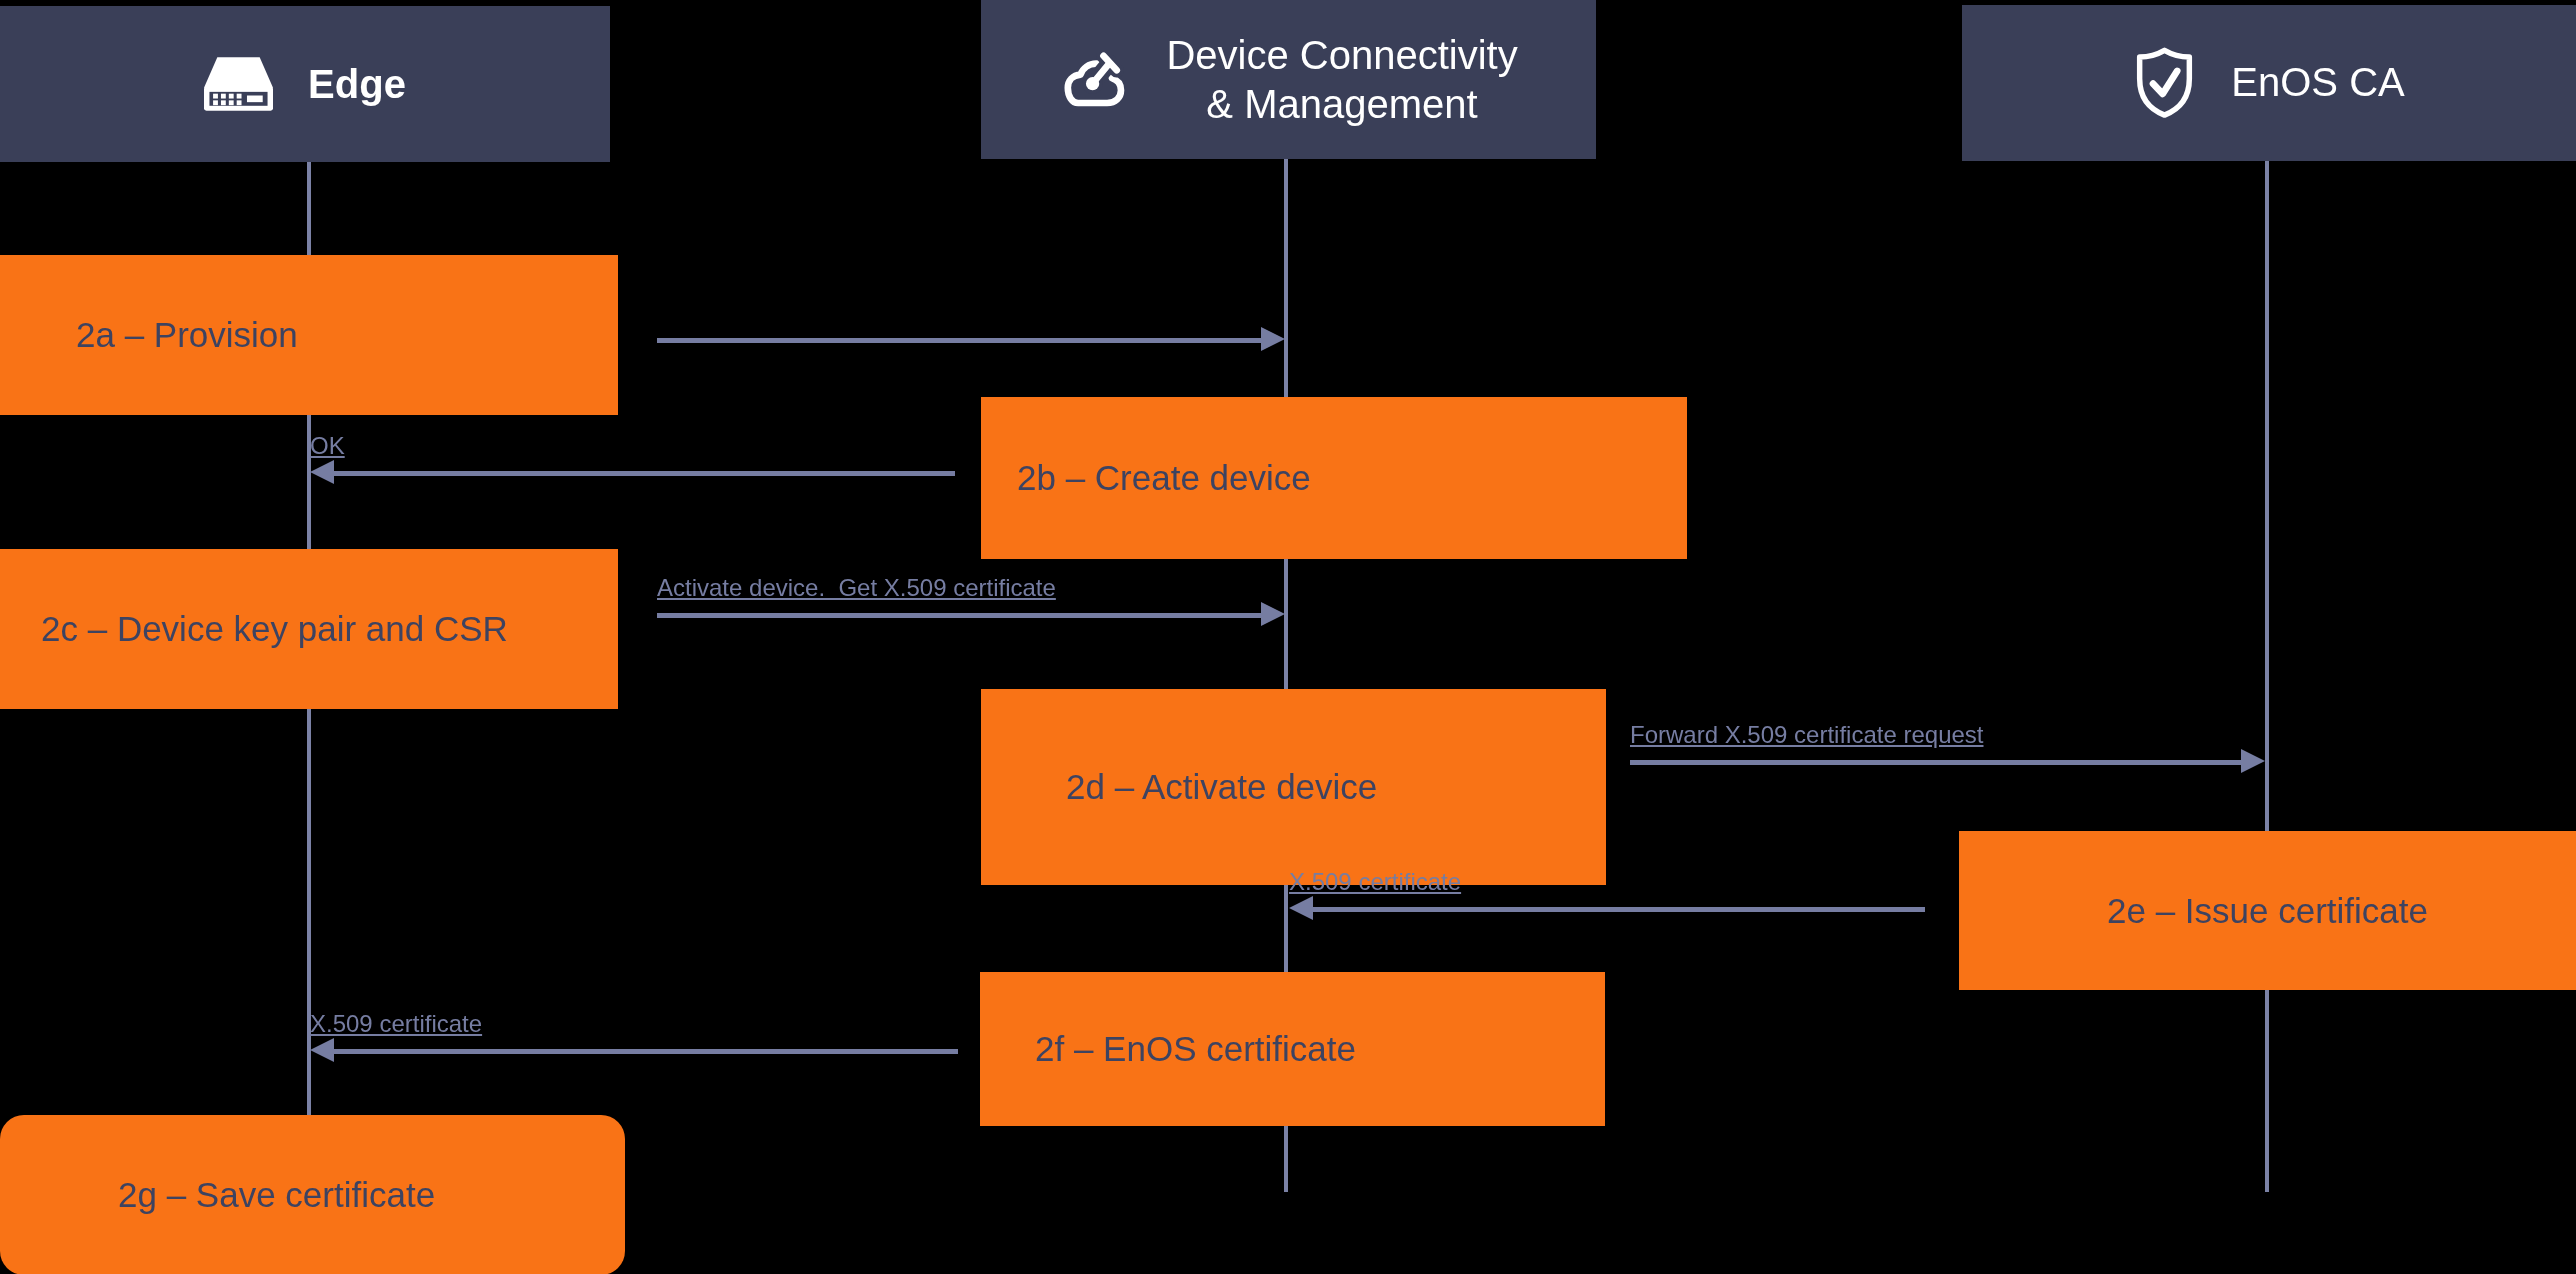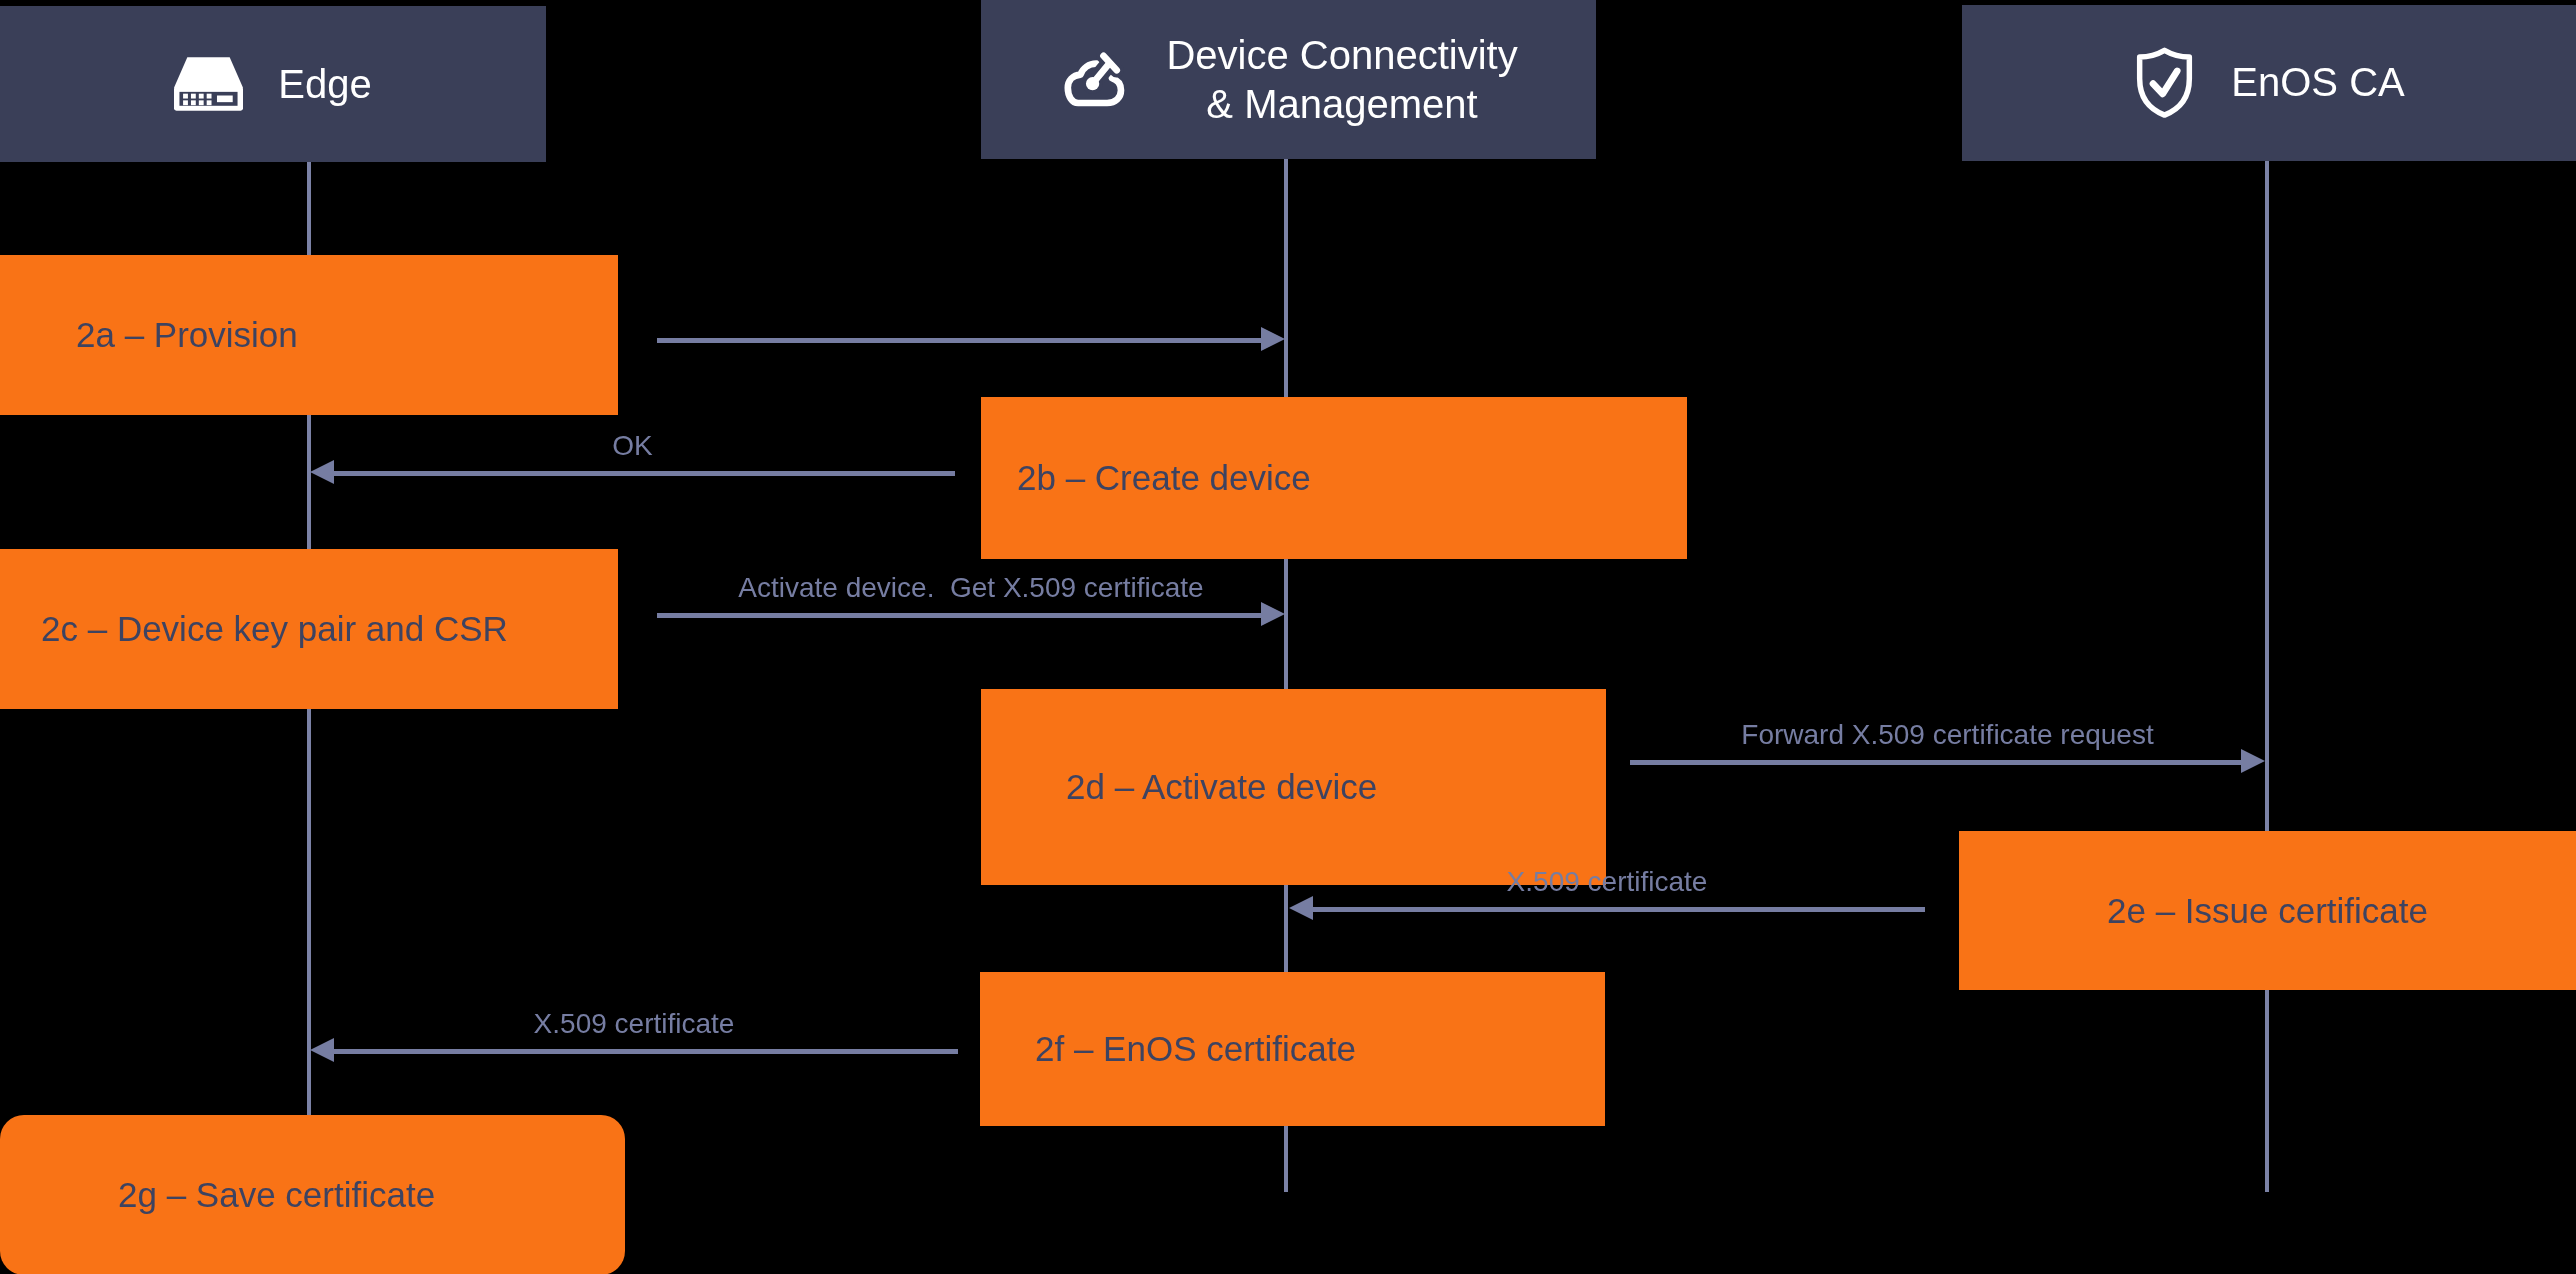--- a/index.html
+++ b/index.html
@@ -41,24 +41,25 @@
     font-size:35px;
     z-index:2;
   }
   .abox.centered{justify-content:center;}
   
   .msg{position:absolute;height:67px;z-index:3;}
   .msg-label{
     position:absolute;
     left:0;right:0;top:0;height:36px;
     line-height:36px;
-    text-align:center;
-    font-size:28px;
+    text-align:left;
+    font-size:24px;
     color:#767da2;
     white-space:pre;
+    text-decoration:underline;
   }
   .msg-line{
     position:absolute;
     top:43px;height:4.9px;
     background:#767da2;
   }
   .msg.to-right .msg-line{left:0;right:23px;}
   .msg.to-left  .msg-line{left:23px;right:0;}
   .msg-head{
     position:absolute;
@@ -72,21 +73,21 @@
 </style>
 </head>
 <body>
 
 <div id="stage">
 
   <div class="lifeline" style="left:307px;top:162px;height:956px;"></div>
   <div class="lifeline" style="left:1284px;top:159px;height:1033px;"></div>
   <div class="lifeline" style="left:2265px;top:161px;height:1031px;"></div>
 
-  <div class="hdr" style="left:0;top:6px;width:546px;height:156px;">
+  <div class="hdr" style="left:0;top:6px;width:610px;height:156px;font-weight:bold;">
     <span>
       <svg width="69" height="54" viewBox="0 0 114 88">
         <polygon points="22,0 92,0 114,50 0,50" fill="#ffffff"></polygon>
         <rect x="0" y="48" width="114" height="40" rx="4" fill="#ffffff"></rect>
         <rect x="9" y="57" width="96" height="23" fill="#3a3f58"></rect>
         <rect x="15" y="60" width="8" height="8" fill="#ffffff"></rect>
         <rect x="28" y="60" width="8" height="8" fill="#ffffff"></rect>
         <rect x="41" y="60" width="8" height="8" fill="#ffffff"></rect>
         <rect x="54" y="60" width="8" height="8" fill="#ffffff"></rect>
         <rect x="15" y="71" width="8" height="8" fill="#ffffff"></rect>

